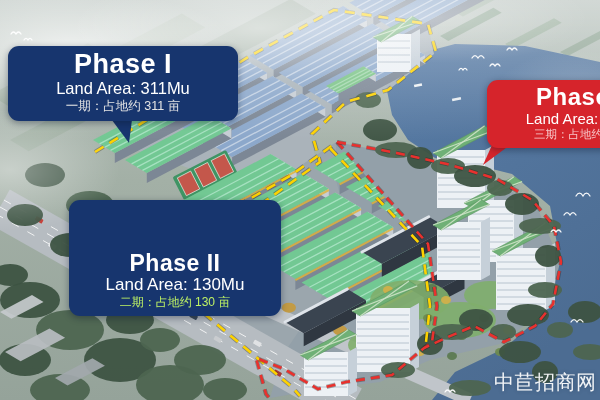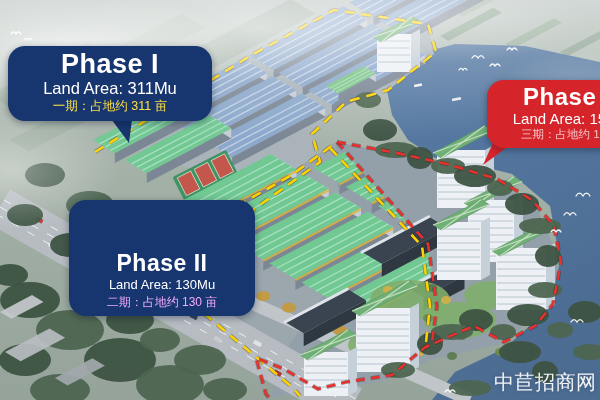--- a/index.html
+++ b/index.html
@@ -2,33 +2,33 @@
 <html><head>
 <meta charset="utf-8">
 <style>
   html,body{margin:0;padding:0;background:#222;}
   .stage{
     position:relative;width:600px;height:400px;overflow:hidden;
     font-family:"Liberation Sans",sans-serif;background:#9fb0a4;
   }
   .stage svg.scene{position:absolute;left:0;top:0;}
   .callout{
-    position:absolute;color:#fff;text-align:center;border-radius:17px;
-    box-shadow:0 2px 7px rgba(10,20,40,.4);z-index:3;padding:4px 8px 6px;
+    position:absolute;color:#fff;text-align:center;border-radius:11px;
+    box-shadow:0 2px 7px rgba(10,20,40,.4);z-index:3;padding:4px 21px 6px;
   }
   .callout .t{font-weight:bold;letter-spacing:.5px;}
   .callout .a{font-weight:normal;}
   .callout .c{font-weight:normal;}
   #p1{left:8px;top:46px;width:188px;}
   #p1 .t{font-size:27px;line-height:29px;}
   #p1 .a{font-size:16.5px;line-height:19px;}
   #p1 .c{font-size:12.5px;line-height:17px;}
   #p2{left:69px;top:200px;width:170px;}
   #p2 .t{font-size:23px;line-height:25px;margin-top:47px;}
-  #p2 .a{font-size:13px;line-height:18px;}
+  #p2 .a{font-size:17px;line-height:18px;}
   #p2 .c{font-size:12px;line-height:16px;}
   #p3{left:487px;top:80px;width:158px;}
   #p3 .t{font-size:24px;line-height:26px;}
   #p3 .a{font-size:15px;line-height:17px;}
   #p3 .c{font-size:11.5px;line-height:15px;}
   .pointer{position:absolute;z-index:2;}
   .wm{
     position:absolute;left:494px;top:369px;z-index:4;
     font-size:20px;letter-spacing:.5px;font-weight:500;
     color:rgba(255,255,255,.93);text-shadow:0 0 4px rgba(20,40,60,.3);
@@ -467,27 +467,27 @@
   <svg class="pointer" style="left:171px;top:260px" width="40" height="34">
     <polygon points="6,1 34,1 26,32" fill="#17356e"></polygon>
   </svg>
   <svg class="pointer" style="left:476px;top:133px" width="55" height="34">
     <polygon points="21,1 49,1 7,32" fill="#d6242b"></polygon>
   </svg>
 
   <div class="callout" id="p1" style="background:#17356e">
     <div class="t">Phase I</div>
     <div class="a">Land Area: 311Mu</div>
-    <div class="c" style="color:#fde047">一期：占地约 311 亩</div>
+    <div class="c" style="color:#e5e5e5">一期：占地约 311 亩</div>
   </div>
 
   <div class="callout" id="p2" style="background:#17356e">
     <div class="t">Phase II</div>
     <div class="a">Land Area: 130Mu</div>
-    <div class="c" style="color:#f0abfc">二期：占地约 130 亩</div>
+    <div class="c" style="color:#bef264">二期：占地约 130 亩</div>
   </div>
 
   <div class="callout" id="p3" style="background:#d6242b">
     <div class="t">Phase III</div>
     <div class="a">Land Area: 153Mu</div>
     <div class="c" style="color:#f6c3c6">三期：占地约 153 亩</div>
   </div>
 
   <div class="wm">中苣招商网</div>
 </div>

